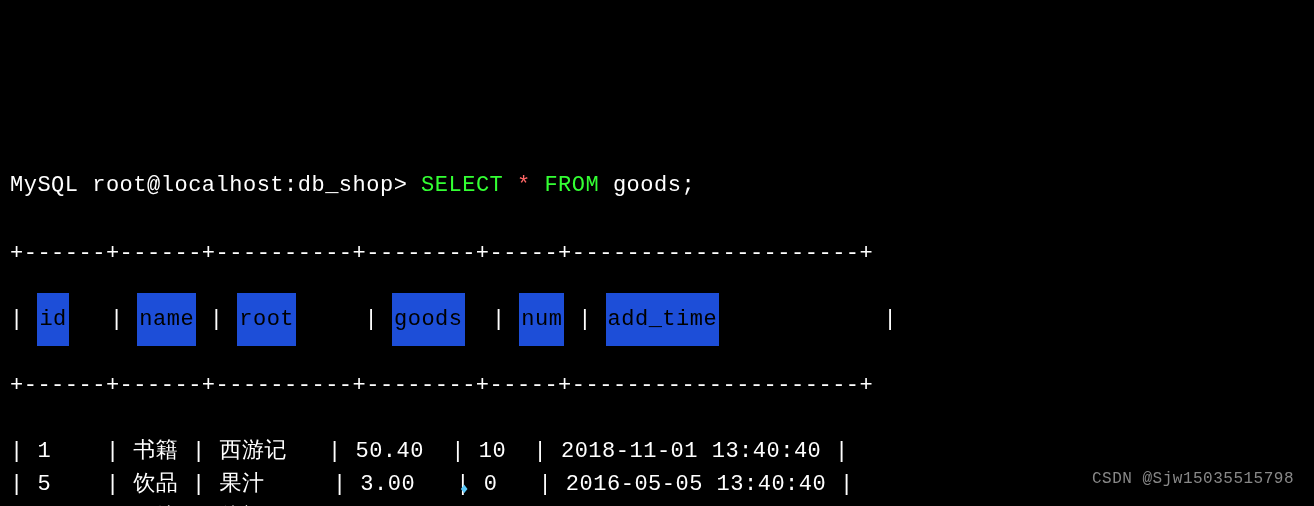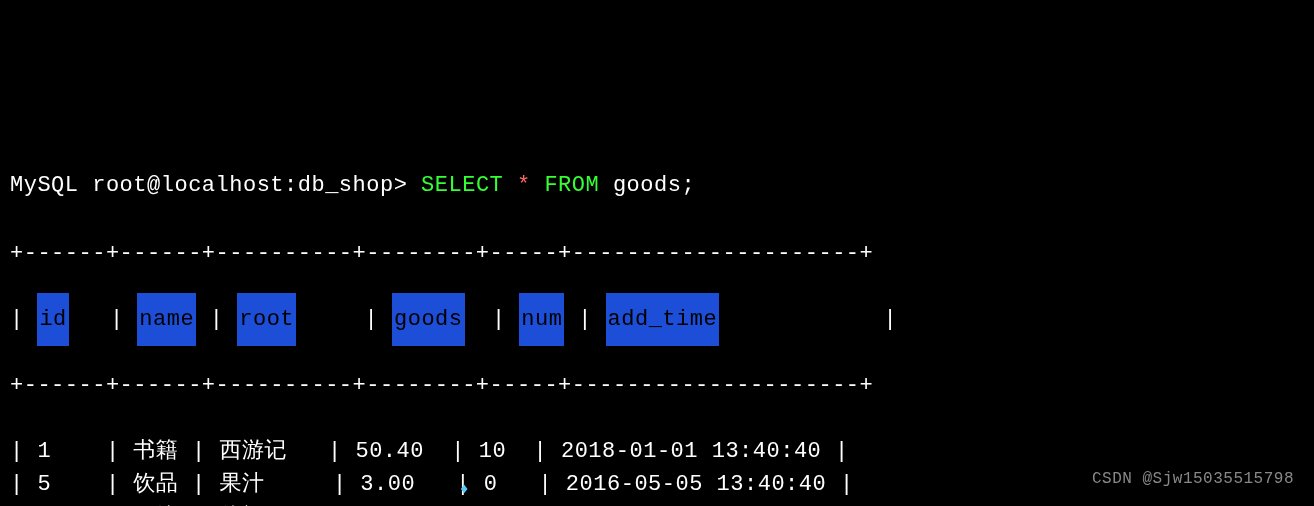--- a/index.html
+++ b/index.html
@@ -45,21 +45,21 @@
 </head>
 <body>
 
 
 
 <div class="prompt-line"><span></span></div>
 <div class="prompt-line"><span class="prompt">MySQL root@localhost:db_shop&gt;</span> <span class="kw-select">SELECT</span> <span class="kw-star">*</span> <span class="kw-from">FROM</span> <span class="tablename">goods;</span></div>
 <div class="border-line">+------+------+----------+--------+-----+---------------------+</div>
 <div class="header-line"><span>|</span> <span class="header-cell">id</span>   <span>|</span> <span class="header-cell">name</span> <span>|</span> <span class="header-cell">root</span>     <span>|</span> <span class="header-cell">goods</span>  <span>|</span> <span class="header-cell">num</span> <span>|</span> <span class="header-cell">add_time</span>            <span>|</span></div>
 <div class="border-line">+------+------+----------+--------+-----+---------------------+</div>
-<div class="data-line">| 1    | 书籍 | 西游记   | 50.40  | 10  | 2018-01-01 13:40:40 |</div><div class="data-line">| 5    | 饮品 | 果汁     | 3.00   | 0   | 2016-05-05 13:40:40 |</div><div class="data-line">| 4    | 服饰 | 休闲西服 | 800.00 | 0   | 2016-04-04 13:40:40 |</div>
+<div class="data-line">| 1    | 书籍 | 西游记   | 50.40  | 10  | 2018-11-01 13:40:40 |</div><div class="data-line">| 5    | 饮品 | 果汁     | 3.00   | 0   | 2016-05-05 13:40:40 |</div><div class="data-line">| 4    | 服饰 | 休闲西服 | 800.00 | 0   | 2016-04-04 13:40:40 |</div>
 
 
 
 <div class="result-line"></div>
 <div class="cursor-marker">♦</div>
 <div class="watermark">CSDN @Sjw15035515798</div>
 
 
 
 

